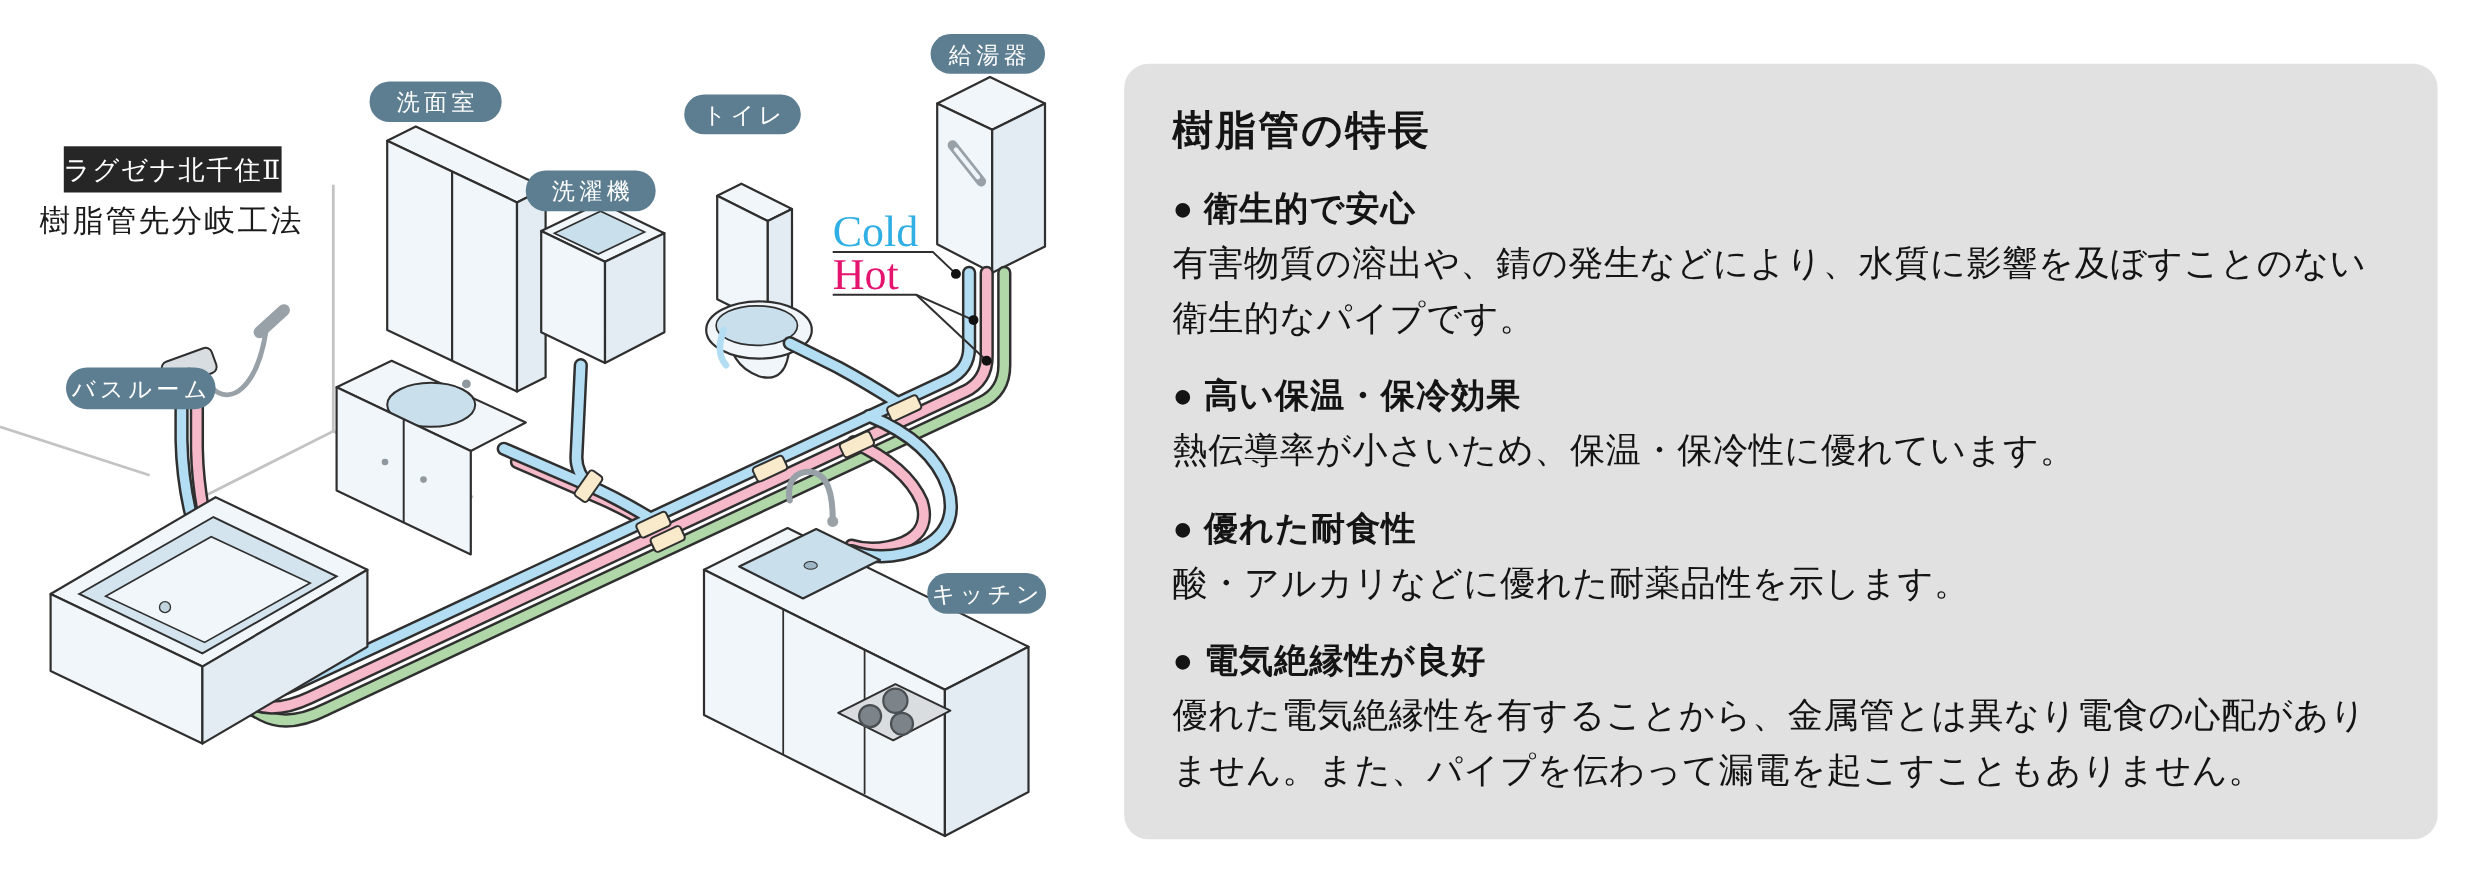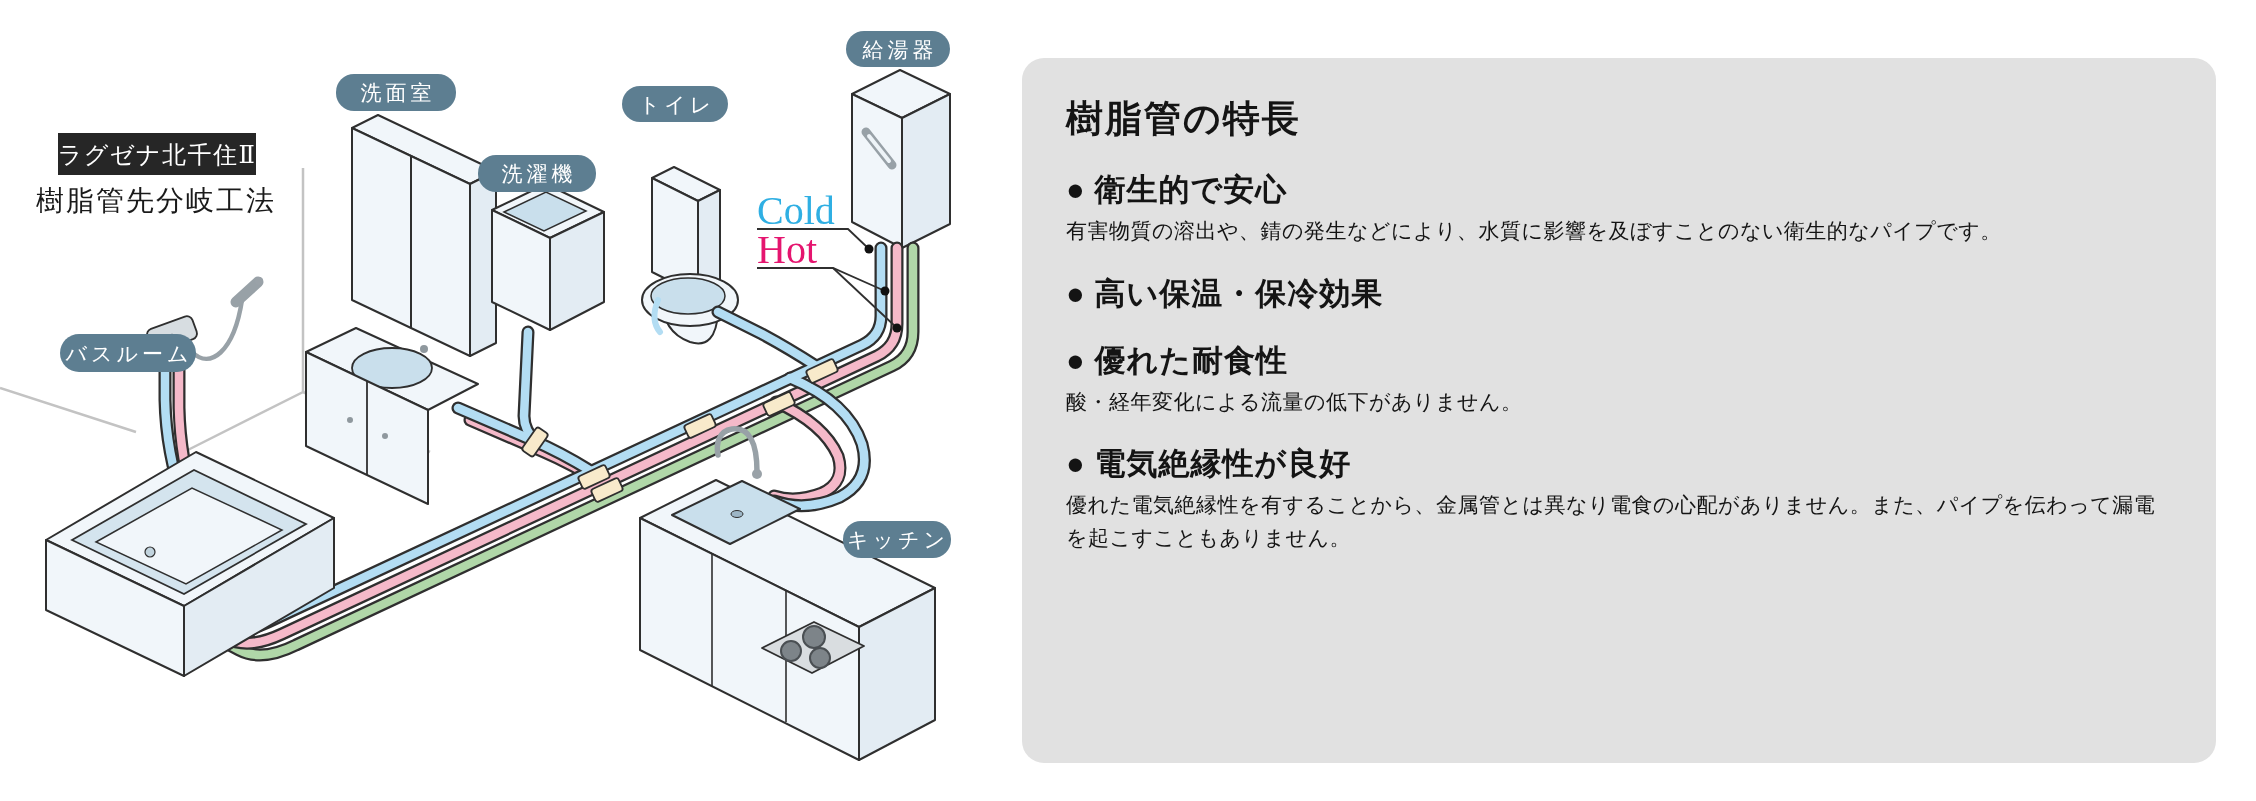--- a/index.html
+++ b/index.html
@@ -7,21 +7,21 @@
   .stage{position:absolute;left:0;top:0;width:2256px;height:801px;background:#fff;overflow:hidden;}
 
   
   .panel{
     position:absolute;left:1022px;top:58px;width:1194px;height:705px;
     background:#e1e1e1;border-radius:22px;box-sizing:border-box;
     padding:36px 46px 36px 44px;color:#141414;
   }
   .panel-title{font-size:37px;font-weight:600;letter-spacing:2px;margin:0 0 18px 0;}
   .feat-head{font-size:31px;font-weight:600;letter-spacing:1px;margin:25px 0 4px 0;}
-  .feat-body{font-size:21px;line-height:1.55;letter-spacing:.5px;margin:0;max-width:1110px;}
+  .feat-body{font-size:32px;line-height:1.55;letter-spacing:.5px;margin:0;max-width:1110px;}
 
   
   svg text{font-family:"Liberation Serif","DejaVu Serif",serif;}
   .ol{stroke:#2f2f2f;stroke-width:2;stroke-linejoin:round;}
   .face-a{fill:#f1f6fa;} .face-b{fill:#e3ecf3;} .face-c{fill:#d4e4ee;}
   .accent{fill:#c9dfec;}
   .wall{stroke:#c3c3c3;stroke-width:2.5;fill:none;}
   .pipe-o{fill:none;stroke:#2f2f2f;stroke-width:13;stroke-linecap:round;stroke-linejoin:round;}
   .pipe-i{fill:none;stroke-width:8.5;stroke-linecap:round;stroke-linejoin:round;fill:none;}
   .fit{fill:#f8eacb;stroke:#2f2f2f;stroke-width:1.8;}
@@ -212,24 +212,25 @@
   
   <div class="panel">
     <h2 class="panel-title">樹脂管の特長</h2>
 
     <div>
       <p class="feat-head">● 衛生的で安心</p>
       <p class="feat-body">有害物質の溶出や、錆の発生などにより、水質に影響を及ぼすことのない衛生的なパイプです。</p>
     </div>
     <div>
       <p class="feat-head">● 高い保温・保冷効果</p>
+      <p class="feat-body">熱伝導率が小さいため、保温・保冷性に優れています。</p>
     </div>
     <div>
       <p class="feat-head">● 優れた耐食性</p>
-      <p class="feat-body">酸・経年変化による流量の低下がありません。</p>
+      <p class="feat-body">酸・アルカリなどに優れた耐薬品性を示します。</p>
     </div>
     <div>
       <p class="feat-head">● 電気絶縁性が良好</p>
       <p class="feat-body">優れた電気絶縁性を有することから、金属管とは異なり電食の心配がありません。また、パイプを伝わって漏電を起こすこともありません。</p>
     </div>
   </div>
 
 </div>
 
 </body></html>

